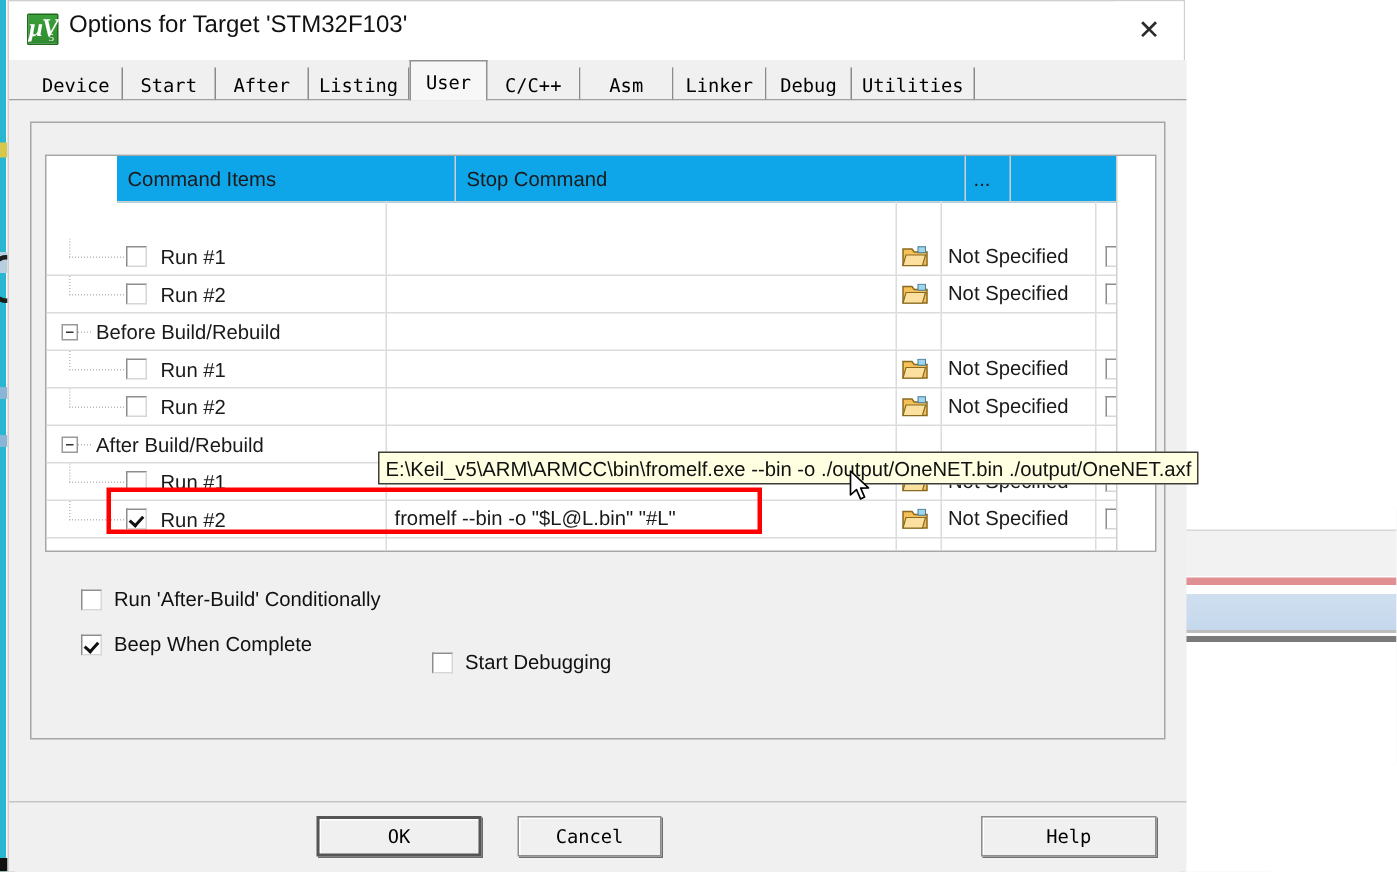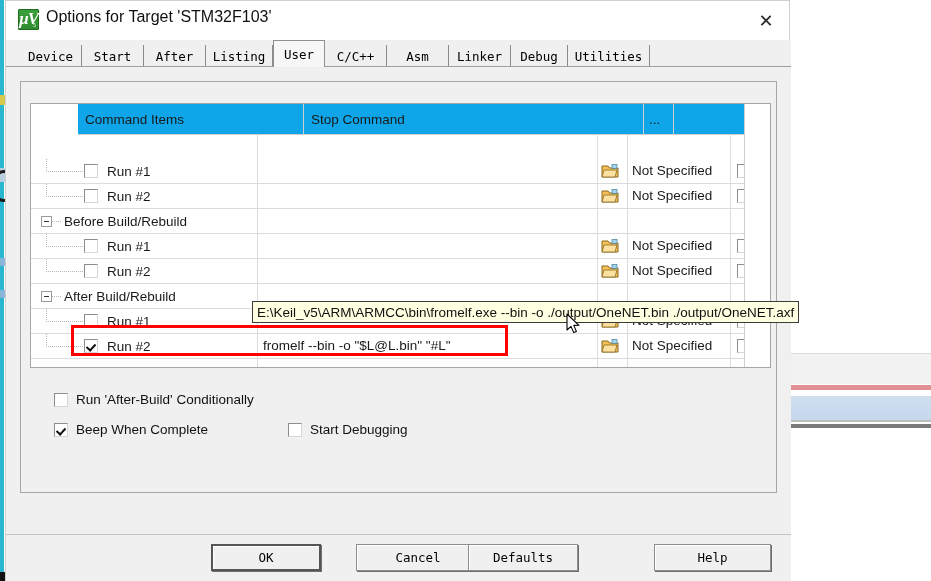--- a/index.html
+++ b/index.html
@@ -385,37 +385,36 @@
       </div>
 
       <div class="opt" style="left:33px;top:340px;">
         <span class="cbx checked"></span>
         <span>Beep When Complete</span>
       </div>
       <div class="opt" style="left:33px;top:310px;">
         <span class="cbx"></span>
         <span>Run 'After-Build' Conditionally</span>
       </div>
-      <div class="opt" style="left:267px;top:340px;">
+      <div class="opt" style="left:267px;top:352px;">
         <span class="cbx"></span>
         <span>Start Debugging</span>
       </div>
     </div>
   </div>
 
   <div id="red-box"></div>
 
   <div id="tooltip">E:\Keil_v5\ARM\ARMCC\bin\fromelf.exe --bin -o ./output/OneNET.bin  ./output/OneNET.axf</div>
 
   <div id="cursor">
     <svg width="16" height="22" viewBox="0 0 16 22">
       <path d="M1 1 L1 17 L5 13.4 L7.7 19.6 L10.4 18.4 L7.8 12.4 L13 12.3 Z" fill="#ffffff" stroke="#000000" stroke-width="1.1" stroke-linejoin="round"></path>
     </svg>
   </div>
 
   <div id="btnbar">
     <div class="btn default" style="left:205px;width:110px;">OK</div>
-    <div class="btn" style="left:350px;width:124px;">Cancel</div>
-    <div class="btn" style="left:462px;width:110px;">Defaults</div>
+    <div class="btn" style="left:339px;width:96px;">Cancel</div>
     <div class="btn" style="left:648px;width:117px;">Help</div>
   </div>
 
 </div>
 
 </body></html>

